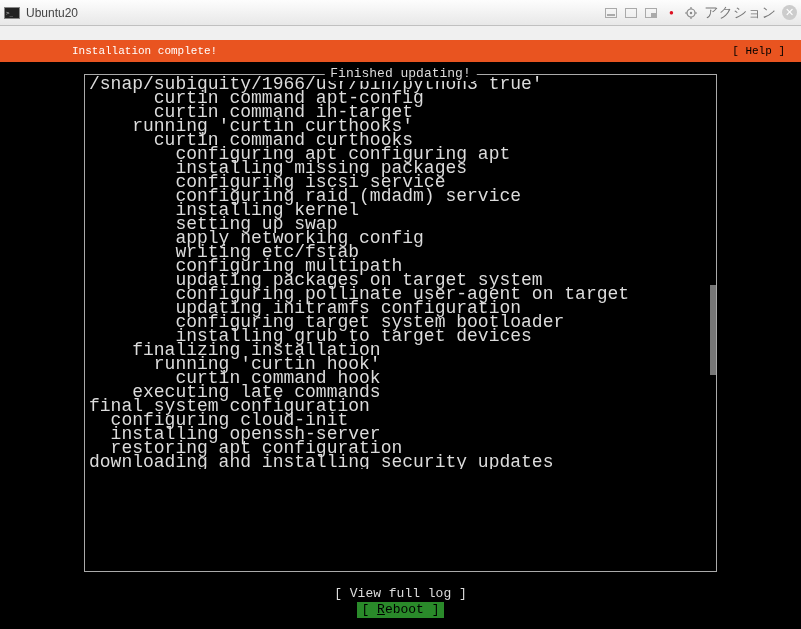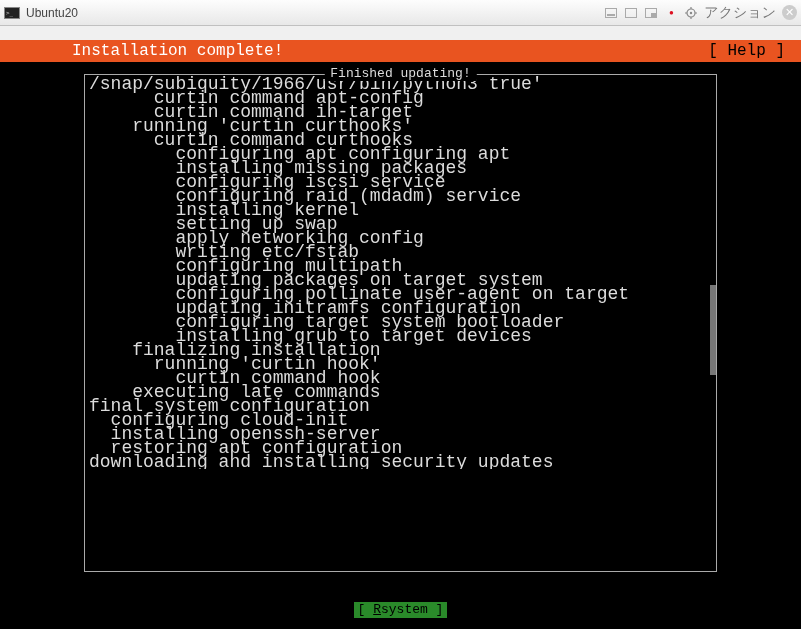--- a/index.html
+++ b/index.html
@@ -71,21 +71,21 @@
     }
     .header-bar {
       background: #e95420;
       height: 22px;
       margin-top: 14px;
       display: flex;
       align-items: center;
       padding: 0 16px 0 72px;
       color: #000;
       font-family: "Courier New", monospace;
-      font-size: 16px;
+      font-size: 11px;
     }
     .header-title { color: #fff; }
     .header-spacer { flex: 1; }
     .header-help { color: #000000; }
     .install-area {
       padding: 12px 84px 0 84px;
     }
     .log-box {
       border: 1px solid #aaaaaa;
       position: relative;
@@ -216,17 +216,17 @@
     executing late commands
 final system configuration
   configuring cloud-init
   installing openssh-server
   restoring apt configuration
 downloading and installing security updates</div>
       <div class="scrollbar"></div>
     </div>
 
     <div class="action-area">
-      <br>
-      <span class="action-link action-selected"><span>[ </span><span class="reboot-label">R</span><span>system        ]</span></span>
+      <span class="action-link">[ View full log ]</span><br>
+      <span class="action-link action-selected"><span>[ </span><span class="reboot-label">R</span><span>eboot        ]</span></span>
     </div>
   </div>
 </div>
 
 </body></html>

